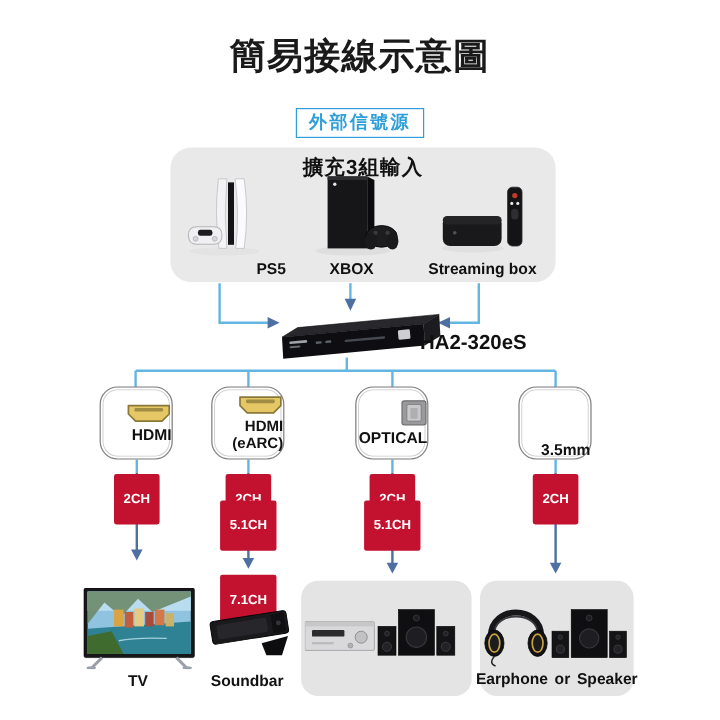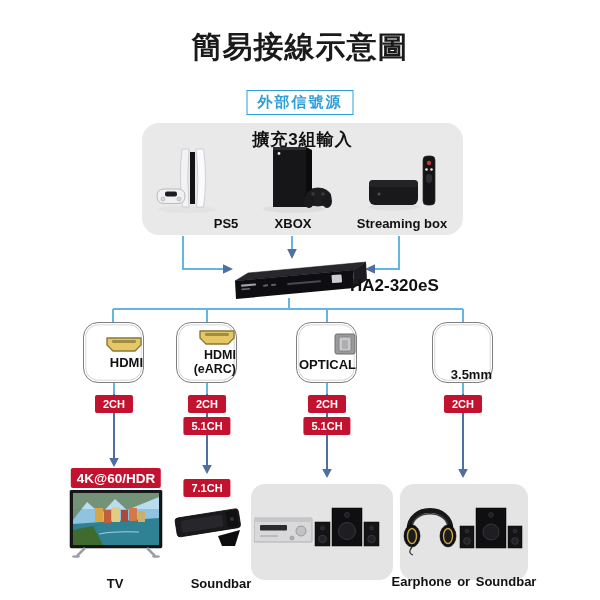--- a/index.html
+++ b/index.html
@@ -17,26 +17,26 @@
   .dev-label{font-weight:bold;font-size:13px;text-align:center;transform:translateX(-50%);
              white-space:nowrap;}
   .switch-label{left:350px;top:276px;font-size:17px;font-weight:bold;white-space:nowrap;}
   .lines{left:0;top:0;width:600px;height:600px;pointer-events:none;}
   .outbox{width:59px;height:59px;background:#fff;border:1.6px solid #7f7f7f;border-radius:15px;
           box-shadow:inset 0 0 0 1.5px #fff, inset 0 0 0 2.2px #c9c9c9;
           display:flex;flex-direction:column;align-items:flex-end;justify-content:center;gap:3px;}
   .outbox .lbl{font-size:13px;font-weight:bold;line-height:1.05;text-align:center;}
   .outbox .lbl2{font-size:12.5px;font-weight:bold;line-height:1.05;text-align:center;}
   .badge{transform:translateX(-50%);background:#C3122F;color:#fff;font-size:11px;
-         font-weight:bold;padding:3px 8px;border-radius:2px;line-height:1.1;white-space:nowrap;}
+         font-weight:bold;padding:15px 8px;border-radius:2px;line-height:1.1;white-space:nowrap;}
   .badge4k{transform:translateX(-50%);background:#C3122F;color:#fff;font-size:13.5px;
            font-weight:bold;padding:2.5px 6px;border-radius:2px;white-space:nowrap;}
   .sinkbox{background:#E4E4E4;border-radius:14px;}
   .sink-label{font-weight:bold;font-size:13px;text-align:center;transform:translateX(-50%);
-              word-spacing:2px;white-space:nowrap;margin-top:16px;}
+              word-spacing:2px;white-space:nowrap;}
 </style>
 </head>
 <body>
 
 <div class="stage">
 
   <svg class="abs lines" viewBox="0 0 600 600">
     <g stroke="#64B5E2" stroke-width="2" fill="none">
       <path d="M183 236 V269 H224"></path>
       <path d="M292 236 V250"></path>
@@ -169,21 +169,20 @@
   </div>
 
   <div class="abs badge" style="left:114px;top:395px;">2CH</div>
   <div class="abs badge" style="left:207px;top:395px;">2CH</div>
   <div class="abs badge" style="left:207px;top:417px;">5.1CH</div>
   <div class="abs badge" style="left:207px;top:439px;margin-top:40px;">7.1CH</div>
   <div class="abs badge" style="left:327px;top:395px;">2CH</div>
   <div class="abs badge" style="left:327px;top:417px;">5.1CH</div>
   <div class="abs badge" style="left:463px;top:395px;">2CH</div>
 
-  <div class="abs badge4k" style="left:116px;top:468px;">4K@60/HDR</div>
 
   <div class="abs sinkbox" style="left:251px;top:484px;width:142px;height:96px;"></div>
   <div class="abs sinkbox" style="left:400px;top:484px;width:128px;height:96px;"></div>
 
   <svg class="abs" style="left:69px;top:490px;" width="94" height="68" viewBox="0 0 94 68">
     <rect x="1" y="0" width="92" height="58" rx="1.5" fill="#17171a" stroke="#000" stroke-width="0.5"></rect>
     <rect x="4" y="3" width="86" height="52" fill="#8fc3e0"></rect>
     <rect x="4" y="3" width="86" height="16" fill="#b9dcef"></rect>
     <polygon points="4,3 4,30 18,12 32,24 46,9 58,20 90,7 90,3" fill="#6b8a6a" opacity="0.9"></polygon>
     <polygon points="4,34 90,28 90,55 4,55" fill="#2e8294"></polygon>
@@ -244,16 +243,16 @@
     <circle cx="65" cy="35" r="1.8" fill="#232327" stroke="#3b3b40" stroke-width="0.7"></circle>
     <rect x="74" y="12" width="30" height="40" fill="#0f0f11" stroke="#000" stroke-width="0.5"></rect>
     <circle cx="89" cy="36" r="8" fill="#1e1e22" stroke="#35353a" stroke-width="1"></circle>
     <circle cx="89" cy="19" r="2.4" fill="#1e1e22" stroke="#35353a" stroke-width="0.8"></circle>
     <rect x="106" y="30" width="14" height="22" fill="#141416" stroke="#000" stroke-width="0.5"></rect>
     <circle cx="113" cy="45" r="3.4" fill="#232327" stroke="#3b3b40" stroke-width="0.8"></circle>
     <circle cx="113" cy="35" r="1.8" fill="#232327" stroke="#3b3b40" stroke-width="0.7"></circle>
   </svg>
 
   <div class="abs sink-label" style="left:115px;top:560px;">TV</div>
-  <div class="abs sink-label" style="left:221px;top:560px;">Soundbar</div>
-  <div class="abs sink-label" style="left:464px;top:558px;">Earphone or Soundbar</div>
+  <div class="abs sink-label" style="left:206px;top:560px;">Soundbar</div>
+  <div class="abs sink-label" style="left:464px;top:558px;">Earphone or Speaker</div>
 
 </div>
 
 </body></html>

